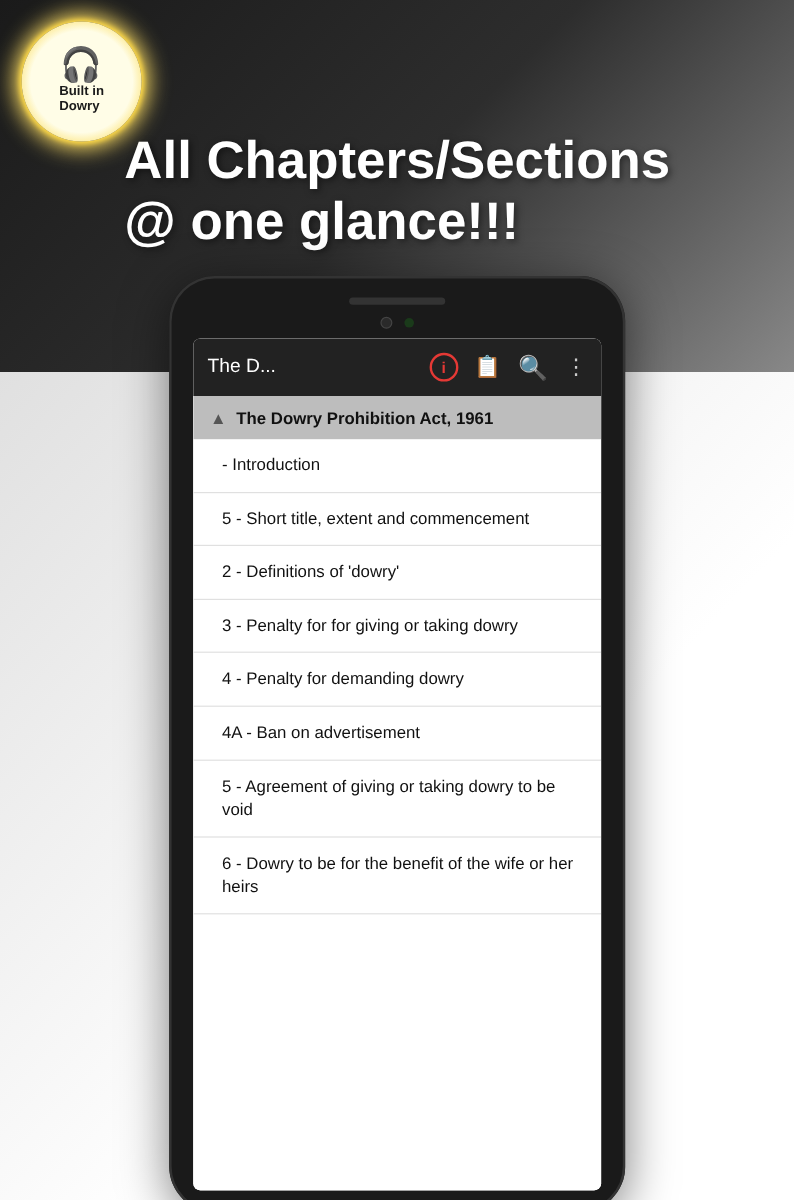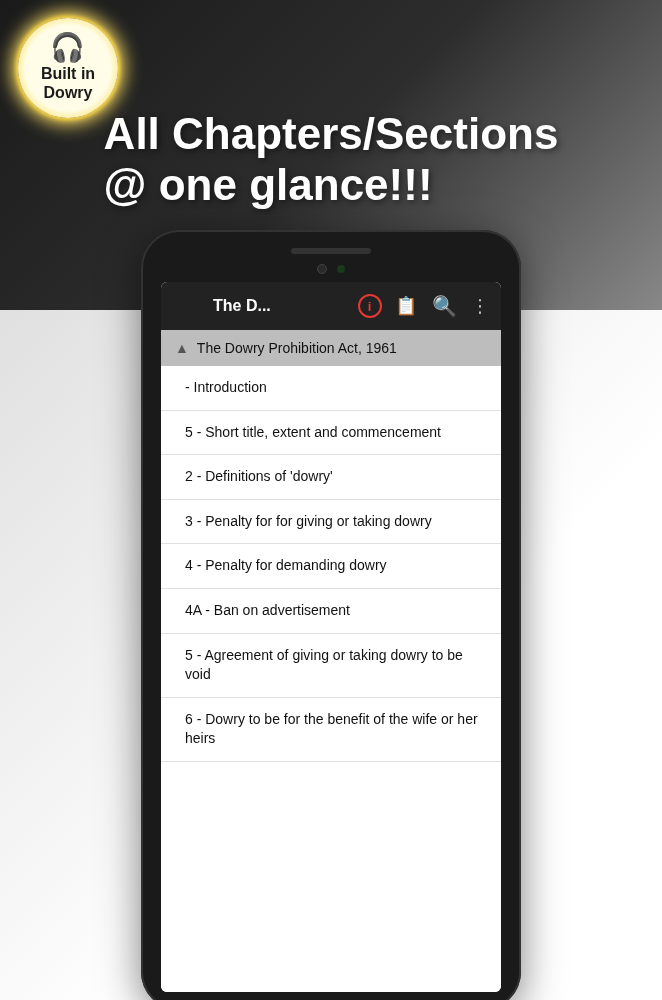--- a/index.html
+++ b/index.html
@@ -38,24 +38,23 @@
       align-items: center;
       justify-content: center;
       z-index: 10;
     }
     .audio-badge .headphone-icon {
       font-size: 28px;
       color: #c0392b;
       line-height: 1;
     }
     .audio-badge .badge-text {
-      font-size: 16px;
+      font-size: 11px;
       font-weight: bold;
       color: #1a1a1a;
-      text-align: center;
       line-height: 1.2;
       margin-top: 2px;
     }
 
     
     .headline {
       color: #fff;
       font-size: 44px;
       font-weight: 900;
       text-align: left;
@@ -142,23 +141,22 @@
       height: 48px;
       display: flex;
       align-items: center;
       padding: 0 12px;
       gap: 12px;
       flex-shrink: 0;
     }
     .toolbar-title {
       flex: 1;
       font-size: 16px;
-      font-weight: bold;
+      font-weight: normal;
       color: #fff;
-      margin-left: 40px;
     }
     .toolbar-icons {
       display: flex;
       align-items: center;
       gap: 14px;
     }
     .toolbar-icon {
       font-size: 18px;
       cursor: pointer;
     }
@@ -181,21 +179,21 @@
       align-items: center;
       padding: 10px 14px;
       gap: 8px;
     }
     .chapter-arrow {
       color: #555;
       font-size: 14px;
     }
     .chapter-title {
       font-size: 14px;
-      font-weight: normal;
+      font-weight: bold;
       color: #111;
     }
 
     
     .section-item {
       border-bottom: 1px solid #e0e0e0;
       padding: 12px 18px 12px 24px;
       font-size: 14px;
       color: #111;
       line-height: 1.4;

